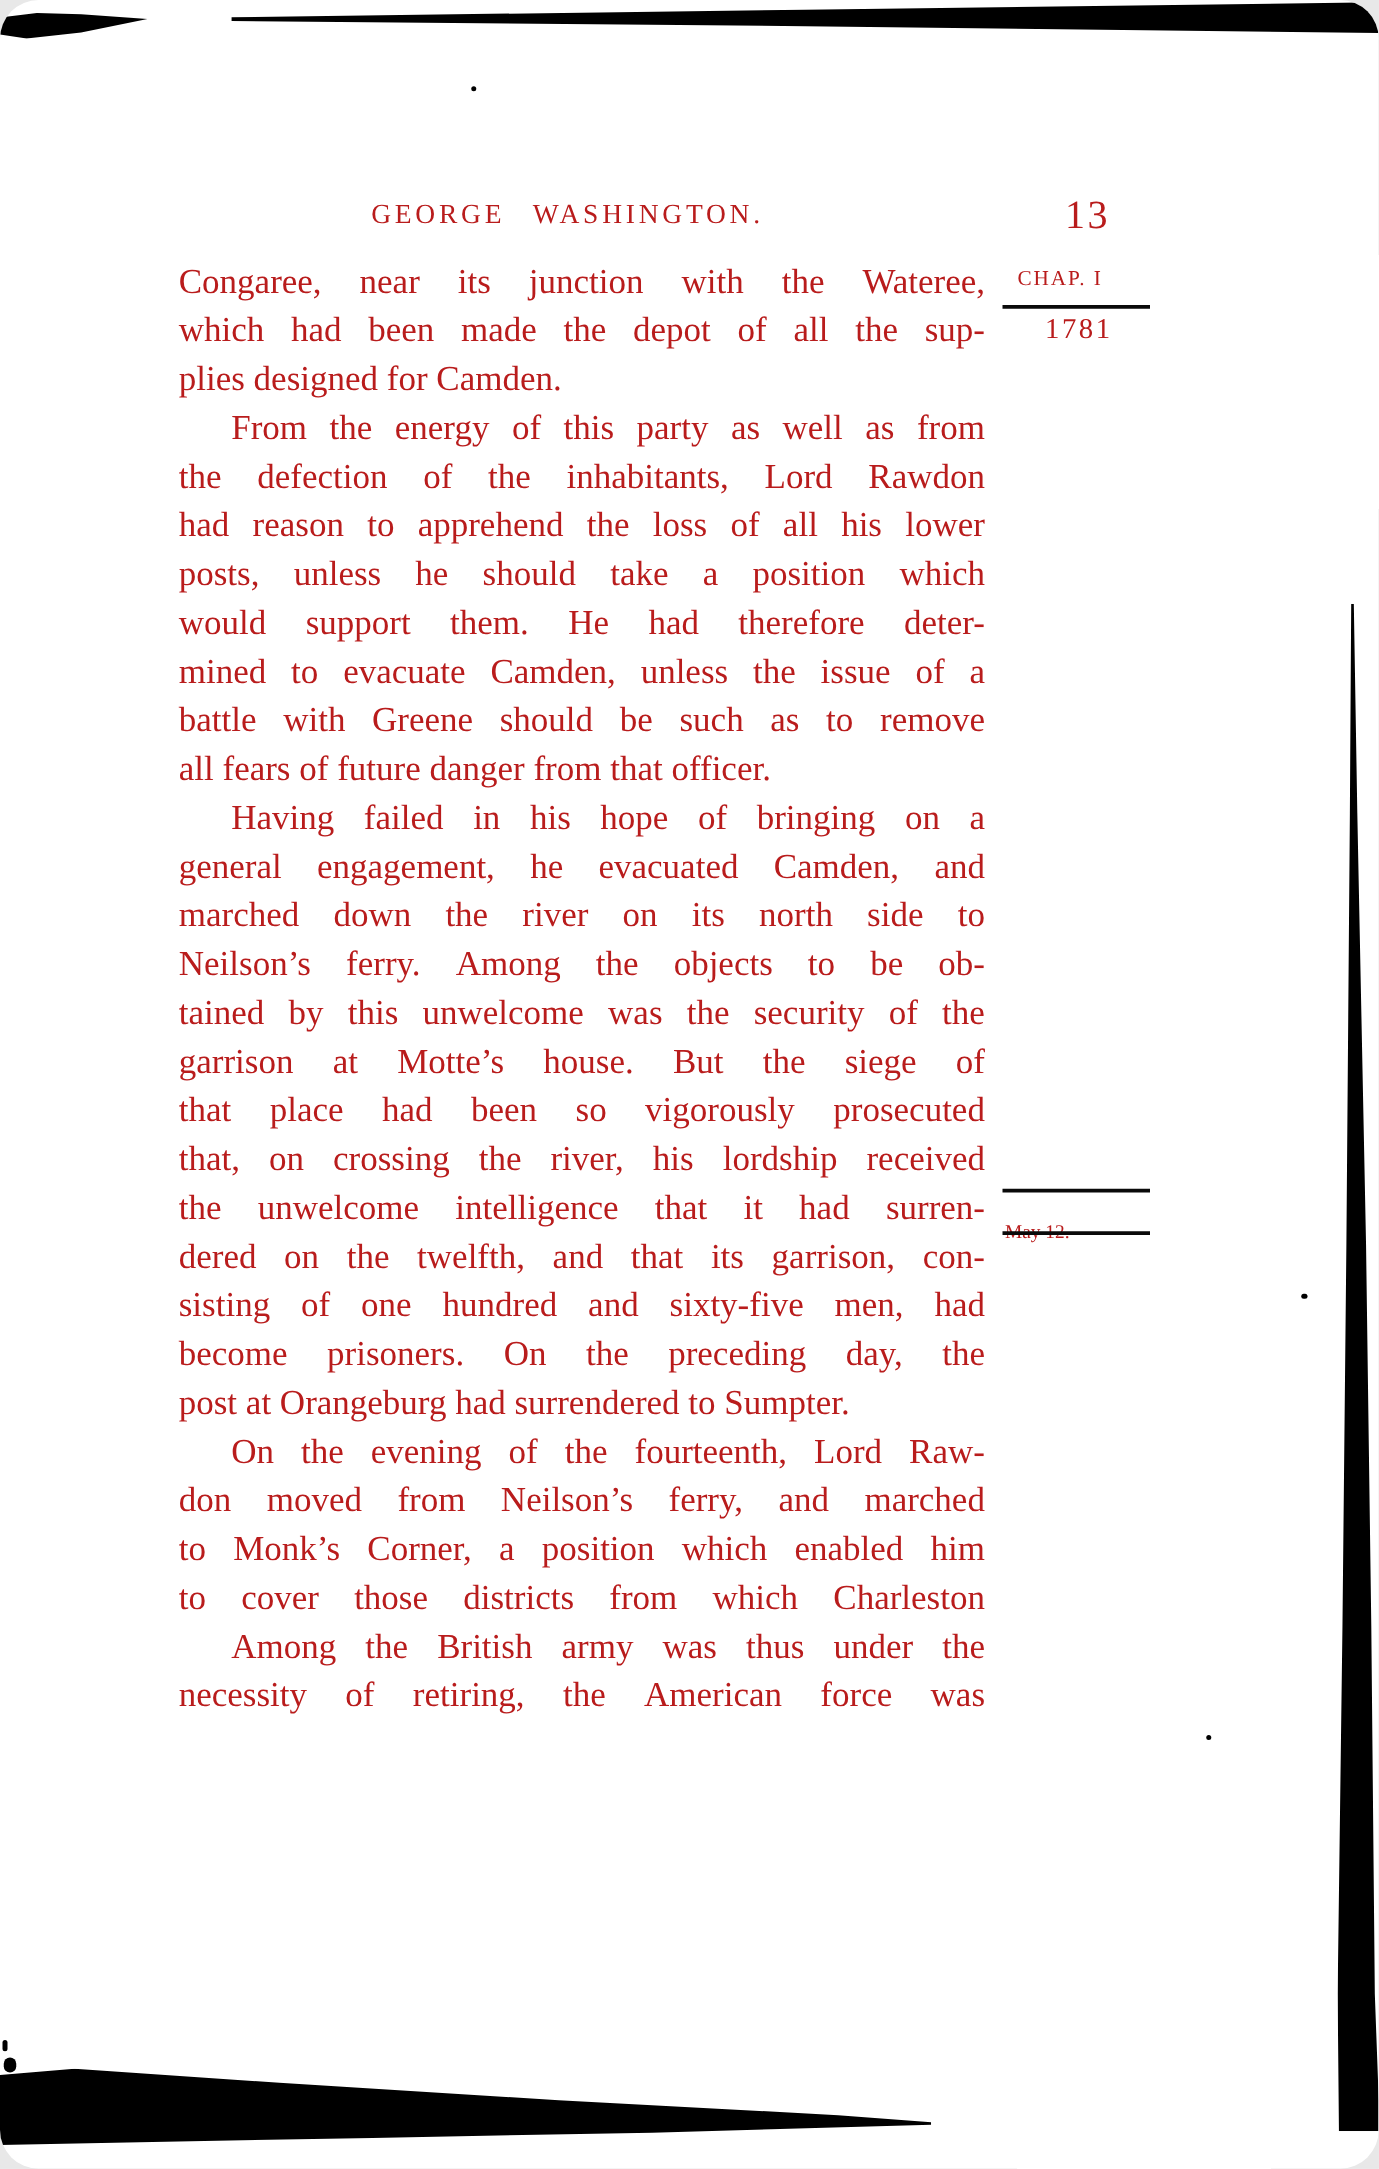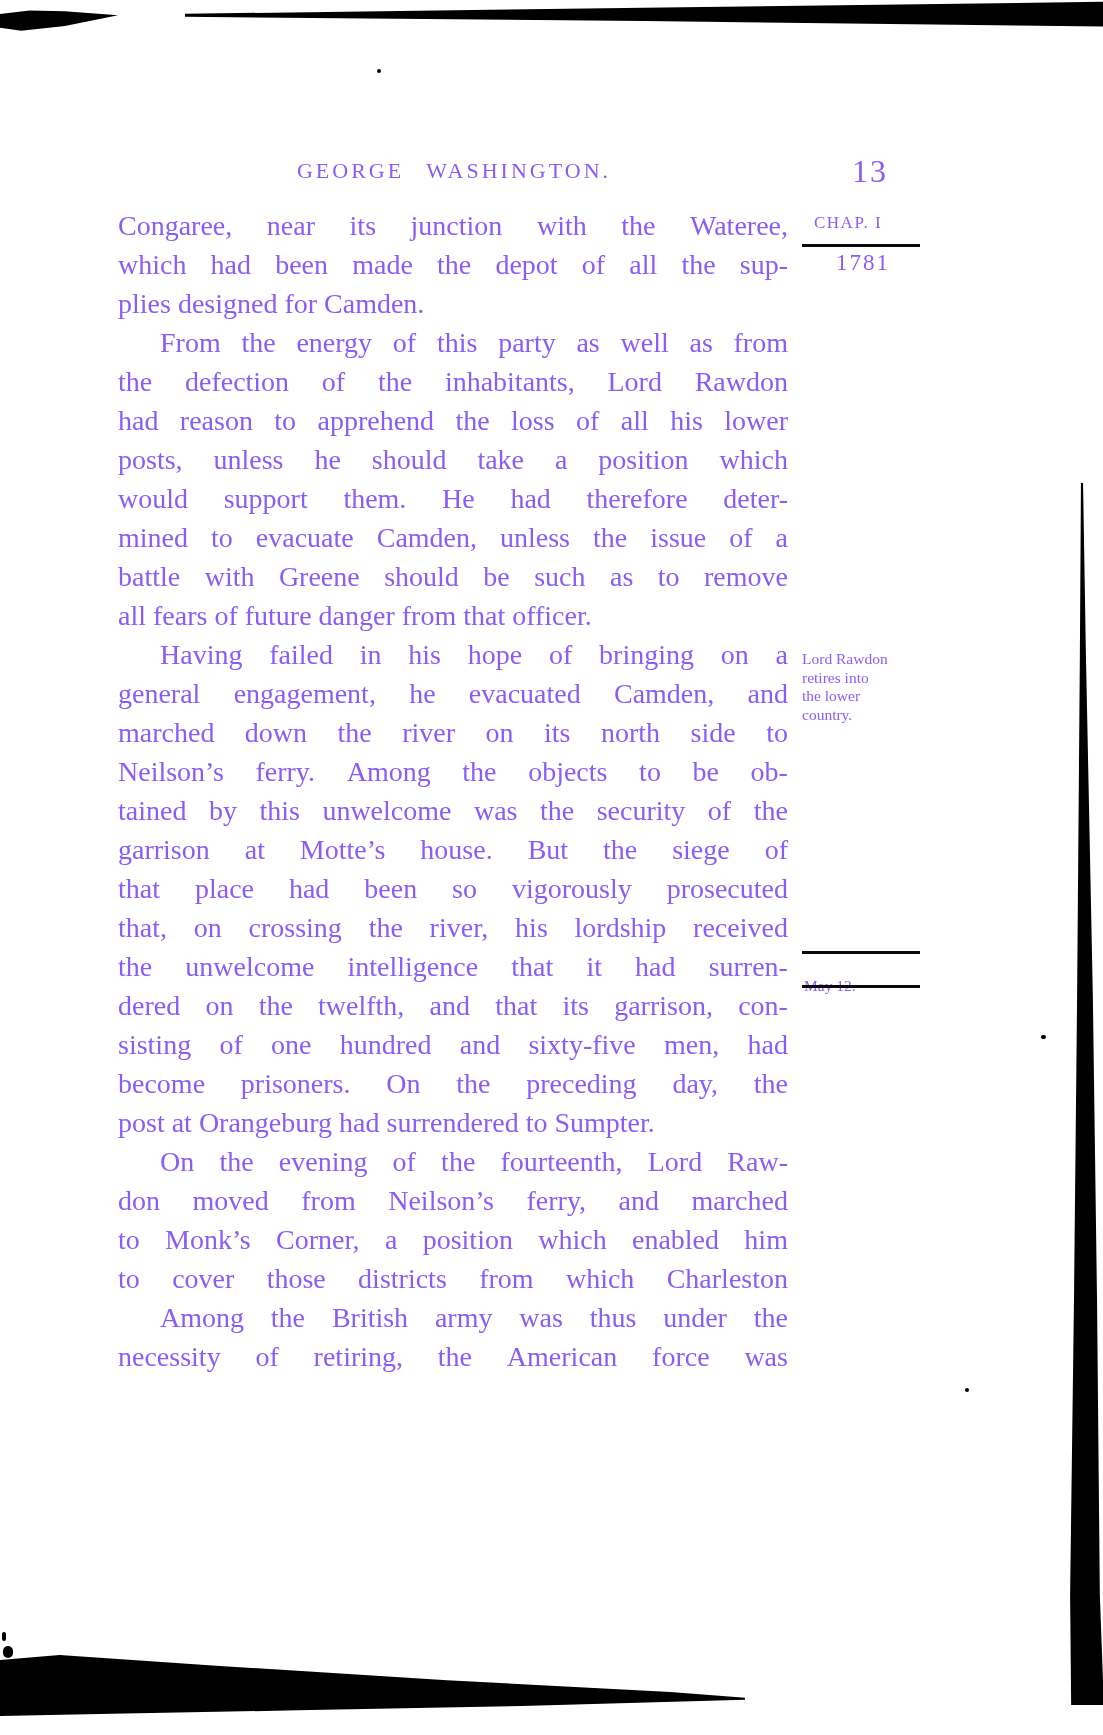--- a/index.html
+++ b/index.html
@@ -4,21 +4,22 @@
 <style>
   * { margin: 0; padding: 0; box-sizing: border-box; }
   html, body { background: #e8e8e8; }
   .page {
     position: relative;
     width: 1103px;
     height: 1735px;
     background: #ffffff;
     overflow: hidden;
     font-family: "Liberation Serif", serif;
-    color: #8b5cf6;
+    color: #b91c1c;
+    border-radius: 31px;
   }
 
   
   .running-header {
     position: absolute;
     left: 118px; top: 158px; width: 672px;
     text-align: center;
     font-size: 22px;
     letter-spacing: 3px;
     word-spacing: 14px;
@@ -34,20 +35,21 @@
   
   .body-text {
     position: absolute;
     left: 118px; top: 206px; width: 670px;
     font-size: 28px;
   }
   .line {
     height: 39px;
     line-height: 39px;
     white-space: nowrap;
+    margin-left: 25px;
   }
   .line.just {
     display: flex;
     justify-content: space-between;
     white-space: normal;
   }
   .line.indent { padding-left: 42px; }
 
   
   .chap-label {
@@ -135,26 +137,20 @@
   <div class="artifact art-dot-2"></div>
   <div class="artifact art-dot-3"></div>
 
   <div class="running-header">GEORGE WASHINGTON.</div>
   <div class="page-number">13</div>
 
   <div class="chap-label">CHAP. I</div>
   <div class="chap-rule"></div>
   <div class="year-label">1781</div>
 
-  <div class="side-note">
-    <div>Lord Rawdon</div>
-    <div>retires into</div>
-    <div>the lower</div>
-    <div>country.</div>
-  </div>
 
   <div class="date-rule-top"></div>
   <div class="date-note">May 12.</div>
   <div class="date-rule-bottom"></div>
 
   <div class="body-text">
       <div>
         <div class="line just">
           <span>Congaree,</span>
           <span>near</span>

